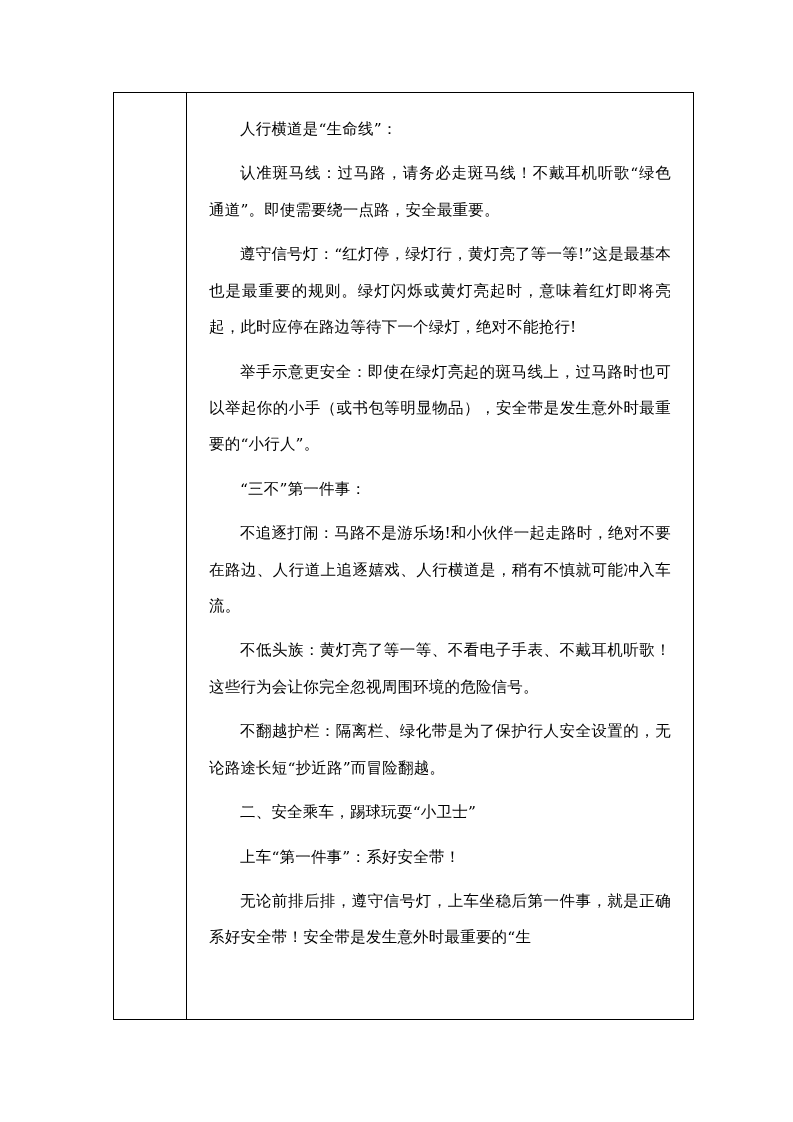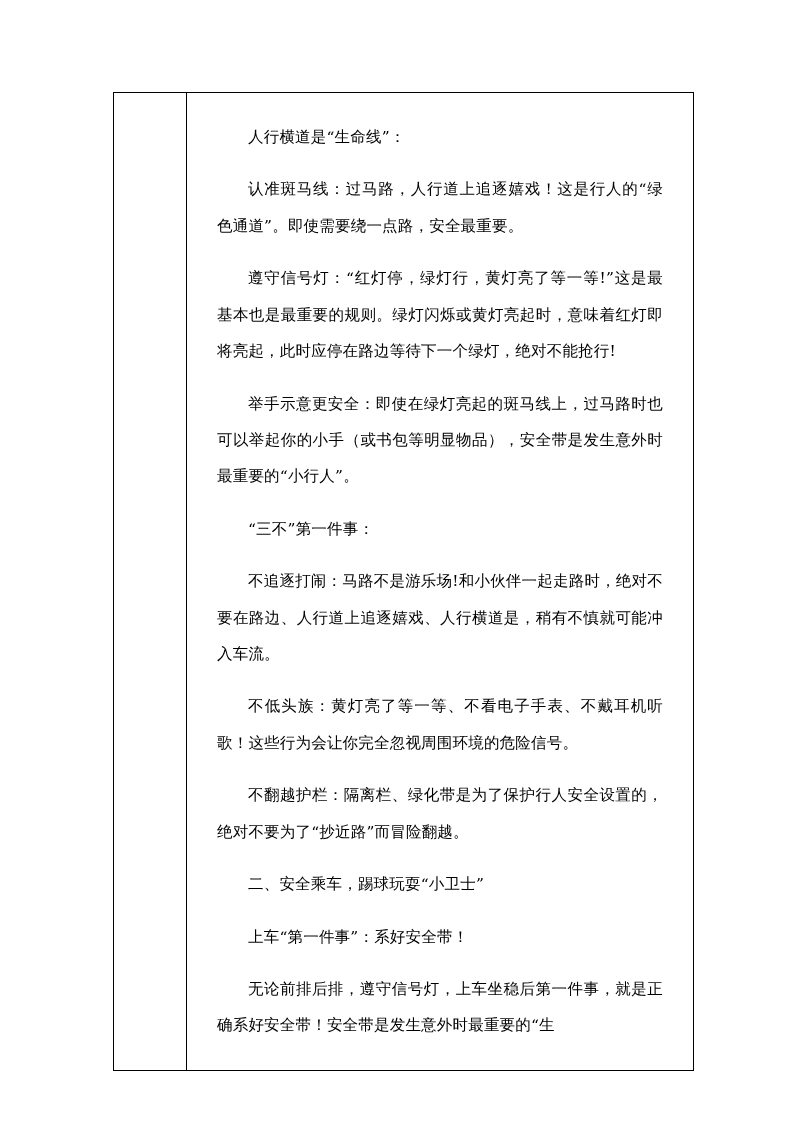--- a/index.html
+++ b/index.html
@@ -46,48 +46,48 @@
   }
   .cell-content {
     padding: 10px 14px 10px 14px;
     box-sizing: border-box;
   }
   .para {
     font-size: 15.5px;
     line-height: 2.35;
     text-align: justify;
     text-justify: inter-ideograph;
-    margin: 16px;
+    margin: 8px;
     text-indent: 2em;
     letter-spacing: 0.2px;
     font-family: "DejaVu Serif", "Liberation Serif", serif;
     color: #000000;
     white-space: normal;
   }
 </style>
 </head>
 <body>
 
 <div class="page">
   <table class="doc-table">
     <tbody>
         <tr>
       <td class="col-narrow">
         <div class="cell-content"></div>
       </td>
       <td class="col-wide">
         <div class="cell-content">
           <p class="para">人行横道是“生命线”：</p>
-          <p class="para">认准斑马线：过马路，人行道上追逐嬉戏！这是行人的“绿色通道”。即使需要绕一点路，安全最重要。</p>
+          <p class="para">认准斑马线：过马路，请务必走斑马线！不戴耳机听歌“绿色通道”。即使需要绕一点路，安全最重要。</p>
           <p class="para">遵守信号灯：“红灯停，绿灯行，黄灯亮了等一等!”这是最基本也是最重要的规则。绿灯闪烁或黄灯亮起时，意味着红灯即将亮起，此时应停在路边等待下一个绿灯，绝对不能抢行!</p>
           <p class="para">举手示意更安全：即使在绿灯亮起的斑马线上，过马路时也可以举起你的小手（或书包等明显物品），安全带是发生意外时最重要的“小行人”。</p>
           <p class="para">“三不”第一件事：</p>
           <p class="para">不追逐打闹：马路不是游乐场!和小伙伴一起走路时，绝对不要在路边、人行道上追逐嬉戏、人行横道是，稍有不慎就可能冲入车流。</p>
           <p class="para">不低头族：黄灯亮了等一等、不看电子手表、不戴耳机听歌！这些行为会让你完全忽视周围环境的危险信号。</p>
-          <p class="para">不翻越护栏：隔离栏、绿化带是为了保护行人安全设置的，绝对不要为了“抄近路”而冒险翻越。</p>
+          <p class="para">不翻越护栏：隔离栏、绿化带是为了保护行人安全设置的，无论路途长短“抄近路”而冒险翻越。</p>
           <p class="para">二、安全乘车，踢球玩耍“小卫士”</p>
           <p class="para">上车“第一件事”：系好安全带！</p>
           <p class="para">无论前排后排，遵守信号灯，上车坐稳后第一件事，就是正确系好安全带！安全带是发生意外时最重要的“生</p>
         </div>
       </td>
     </tr>
   </tbody>
     </table>
 </div>
 

